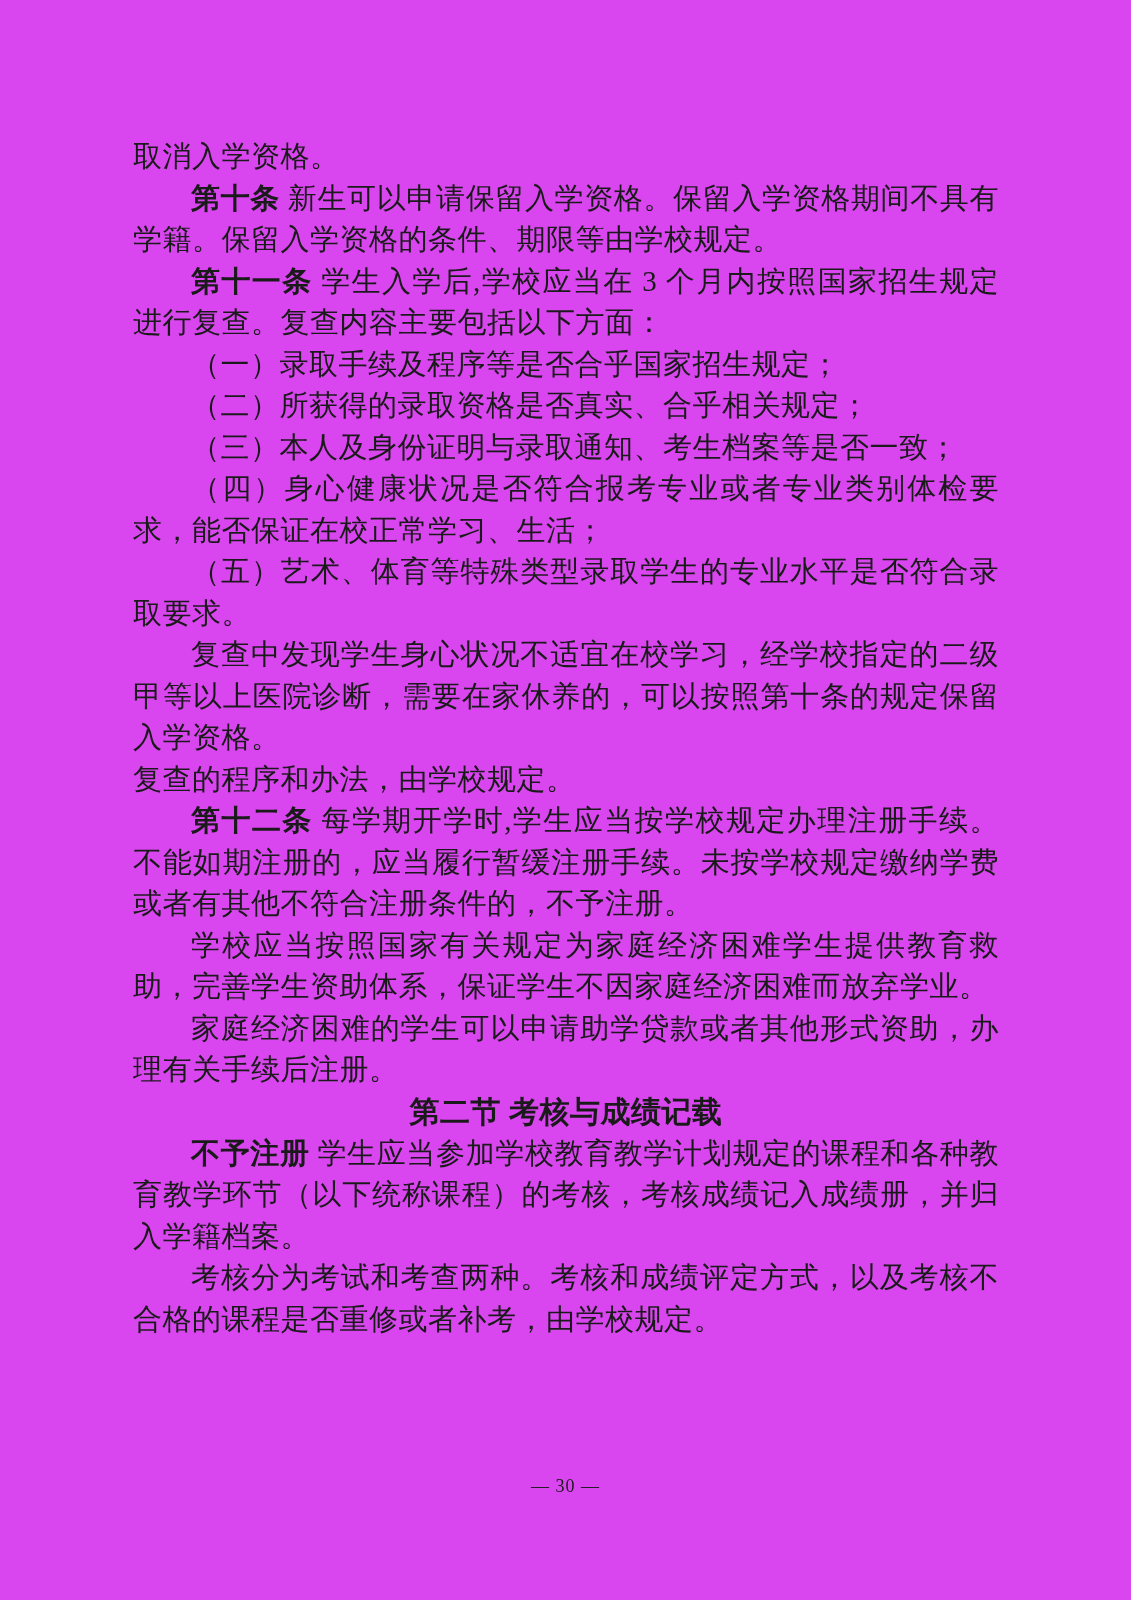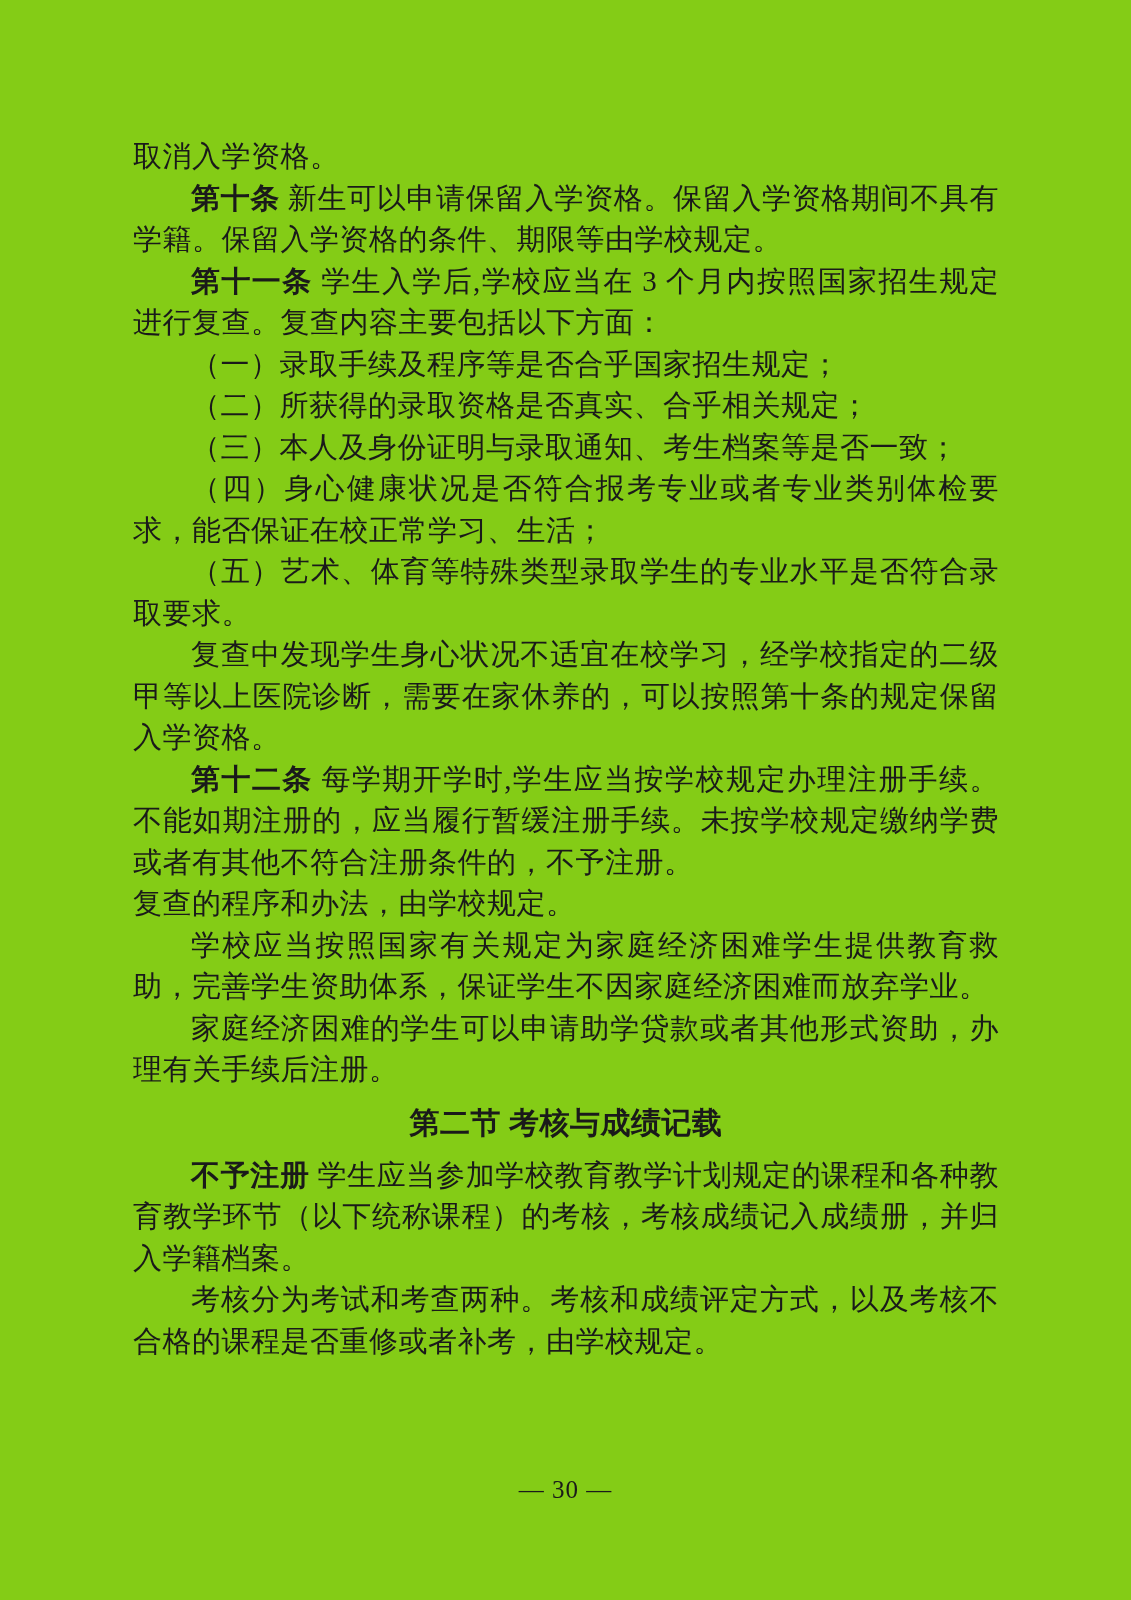--- a/index.html
+++ b/index.html
@@ -4,21 +4,21 @@
 <style>
   html, body {
     margin: 0;
     padding: 0;
     background: #ffffff;
   }
   .page {
     position: relative;
     width: 1131px;
     height: 1600px;
-    background: #84cc16;
+    background: #d946ef;
     color: #1a1a1a;
     font-family: "Liberation Serif", "DejaVu Serif", serif;
     overflow: hidden;
   }
   .body-text {
     position: absolute;
     left: 133px;
     top: 136px;
     width: 866px;
     font-size: 29px;
@@ -31,35 +31,35 @@
     padding: 0;
   }
   .para.indent {
     text-indent: 58px;
   }
   .article {
     font-weight: bold;
     margin-top: 44px;
   }
   .section-heading {
-    margin: 11px;
+    margin: 0;
     padding: 0;
     font-size: 30px;
     font-weight: bold;
     text-align: center;
     text-indent: 0;
     line-height: 42px;
   }
   .page-footer {
     position: absolute;
     left: 0;
     right: 0;
     top: 1476px;
     text-align: center;
-    font-size: 25px;
+    font-size: 18px;
     color: #1a1a1a;
     letter-spacing: 1px;
   }
 </style>
 </head>
 <body>
 
 <div class="page">
   <div class="body-text">
 
@@ -76,23 +76,23 @@
 
     <p class="para indent"><b class="article"></b><span>（三）本人及身份证明与录取通知、考生档案等是否一致；</span></p>
 
     <p class="para indent"><b class="article"></b><span>（四）身心健康状况是否符合报考专业或者专业类别体检要求，能否保证在校正常学习、生活；</span></p>
 
     <p class="para indent"><b class="article"></b><span>（五）艺术、体育等特殊类型录取学生的专业水平是否符合录取要求。</span></p>
 
 
     <p class="para indent"><b class="article"></b><span>复查中发现学生身心状况不适宜在校学习，经学校指定的二级甲等以上医院诊断，需要在家休养的，可以按照第十条的规定保留入学资格。</span></p>
 
+    <p class="para"><b class="article"></b><span>复查的程序和办法，由学校规定。</span></p>
+
     <p class="para indent"><b class="article">第十二条</b><span> 每学期开学时,学生应当按学校规定办理注册手续。不能如期注册的，应当履行暂缓注册手续。未按学校规定缴纳学费或者有其他不符合注册条件的，不予注册。</span></p>
-
-    <p class="para"><b class="article"></b><span>复查的程序和办法，由学校规定。</span></p>
 
     <p class="para indent"><b class="article"></b><span>学校应当按照国家有关规定为家庭经济困难学生提供教育救助，完善学生资助体系，保证学生不因家庭经济困难而放弃学业。</span></p>
 
     <p class="para indent"><b class="article"></b><span>家庭经济困难的学生可以申请助学贷款或者其他形式资助，办理有关手续后注册。</span></p>
 
     <h3 class="section-heading">第二节 考核与成绩记载</h3>
 
     <p class="para indent"><b class="article">不予注册</b><span> 学生应当参加学校教育教学计划规定的课程和各种教育教学环节（以下统称课程）的考核，考核成绩记入成绩册，并归入学籍档案。</span></p>
 
     <p class="para indent"><b class="article"></b><span>考核分为考试和考查两种。考核和成绩评定方式，以及考核不合格的课程是否重修或者补考，由学校规定。</span></p>

